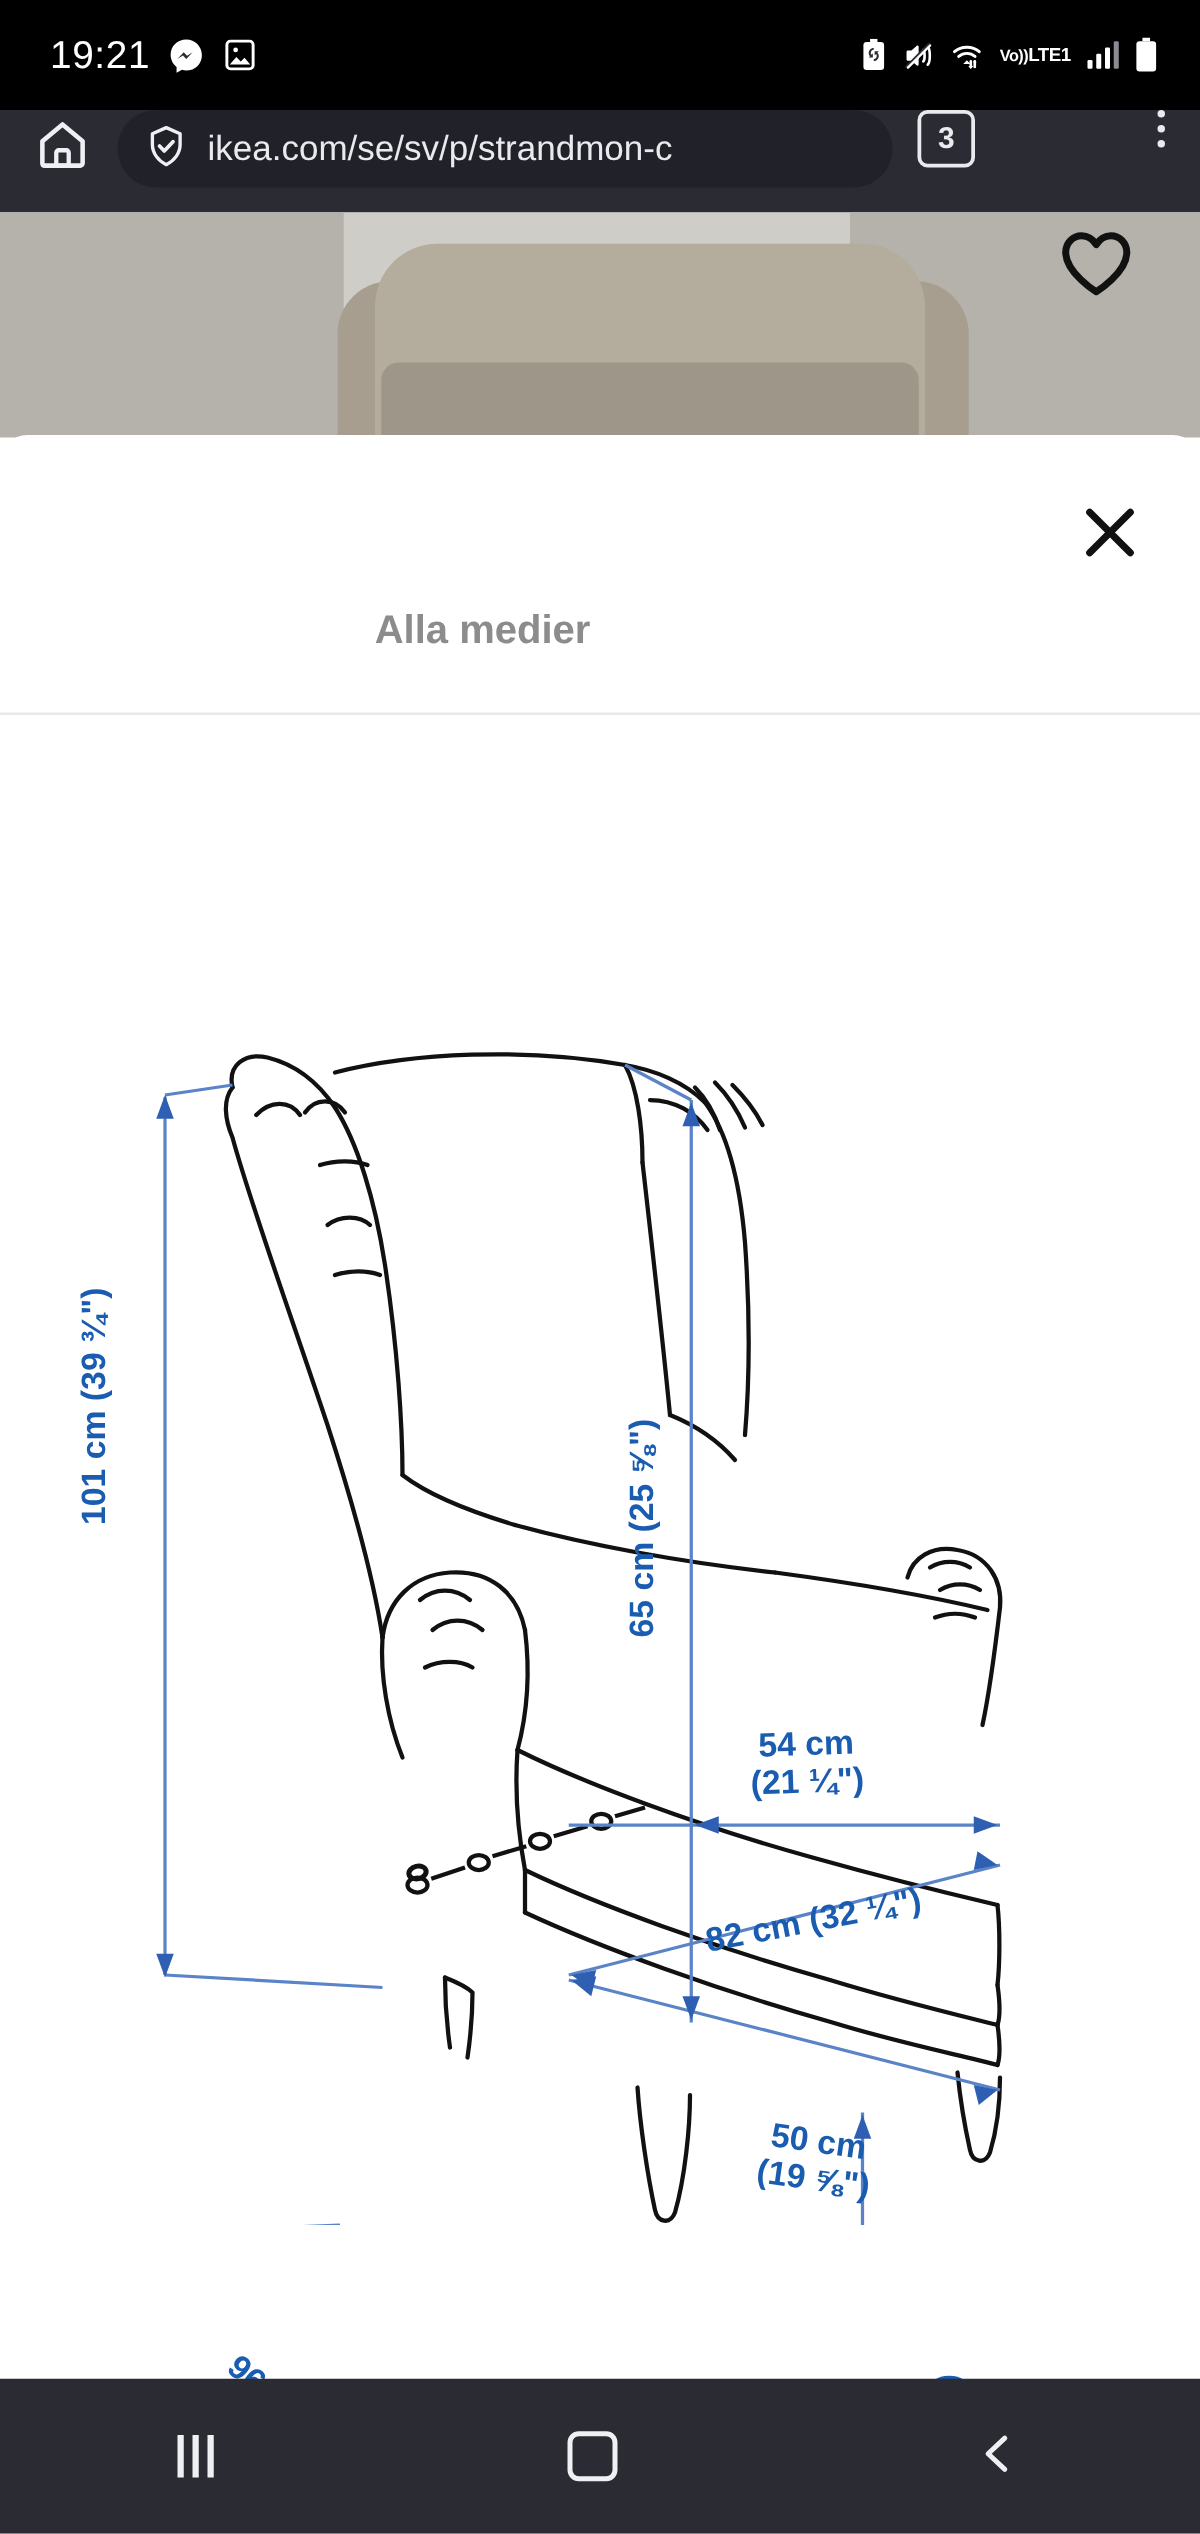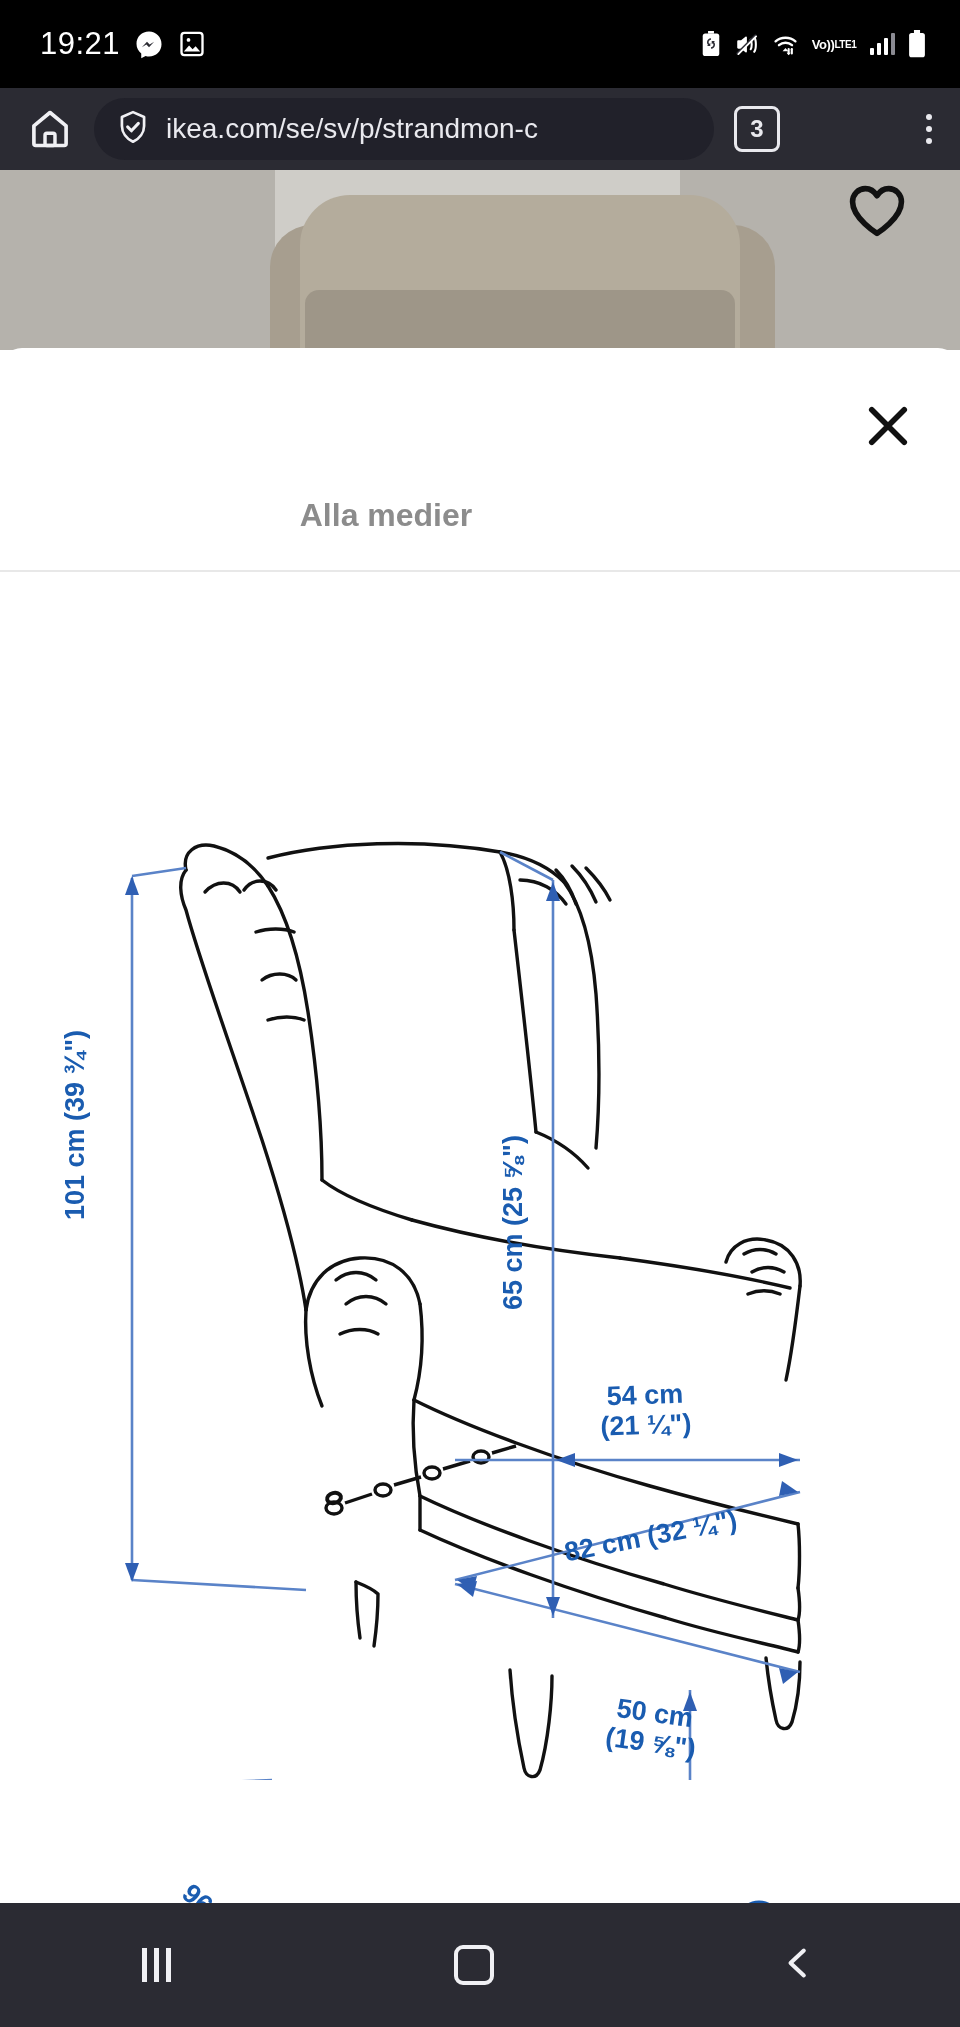--- a/index.html
+++ b/index.html
@@ -17,32 +17,32 @@
     background:#000000; color:#fff;
     display:flex; align-items:center;
   }
   .sb-left { display:flex; align-items:center; gap:14px; margin-left:40px; }
   .sb-clock { font-size:31px; font-weight:400; letter-spacing:.5px; }
   .sb-right { margin-left:auto; margin-right:34px; display:flex; align-items:center; gap:13px; }
   .sb-icon { display:flex; align-items:center; justify-content:center; }
 
   .volte { display:flex; align-items:center; line-height:1; }
   .volte .t1 { font-size:13px; font-weight:700; letter-spacing:-.4px; }
-  .volte .t2 { font-size:10px; font-weight:700; letter-spacing:-.4px; margin-top:1px; }
+  .volte .t2 { font-size:15px; font-weight:700; letter-spacing:-.4px; margin-top:1px; }
 
   .sig { display:flex; align-items:flex-end; gap:2.5px; height:22px; }
   .sig i { display:block; width:4.5px; background:#fff; border-radius:1px; }
   .sig i:nth-child(1){height:7px;} .sig i:nth-child(2){height:12px;}
   .sig i:nth-child(3){height:17px;} .sig i:nth-child(4){height:22px; background:#8b8b93;}
 
   
   .browserbar {
     position:absolute; left:0; top:88px; width:960px; height:82px;
     background:#2b2b33;
-    display:flex; align-items:center;
+    display:flex; 
   }
   .home-btn { margin-left:22px; width:56px; height:56px; display:flex; align-items:center; justify-content:center; }
   .urlbar {
     margin-left:16px; height:62px; width:620px;
     background:#21212a; border-radius:31px;
     display:flex; align-items:center; padding:0 20px; overflow:hidden;
   }
   .url-text {
     color:#e9e9ee; font-size:28px; margin-left:14px;
     white-space:nowrap; overflow:hidden;
@@ -85,21 +85,21 @@
   .sheet {
     position:absolute; left:0; top:348px; width:960px; height:1555px;
     background:#ffffff; border-radius:22px 22px 0 0;
   }
   .close-btn {
     position:absolute; right:42px; top:48px; width:60px; height:60px;
     display:flex; align-items:center; justify-content:center;
   }
   .tabs {
     position:absolute; left:0; top:115px; width:772px; height:108px;
-    display:flex; align-items:center; justify-content:center; gap:0;
+    display:flex; align-items:flex-start; justify-content:center; gap:0;
   }
   .tab {
     position:relative; padding:22px 0 26px; font-size:32px; font-weight:700;
     text-align:center;
   }
   .tab.inactive { color:#8c8c8c; width:300px; }
   .tab.active { color:#111111; width:178px; }
   .tab.active::after {
     content:""; position:absolute; left:50%; transform:translateX(-50%);
     bottom:0; width:100px; height:7px; background:#0058a3; border-radius:3px;

